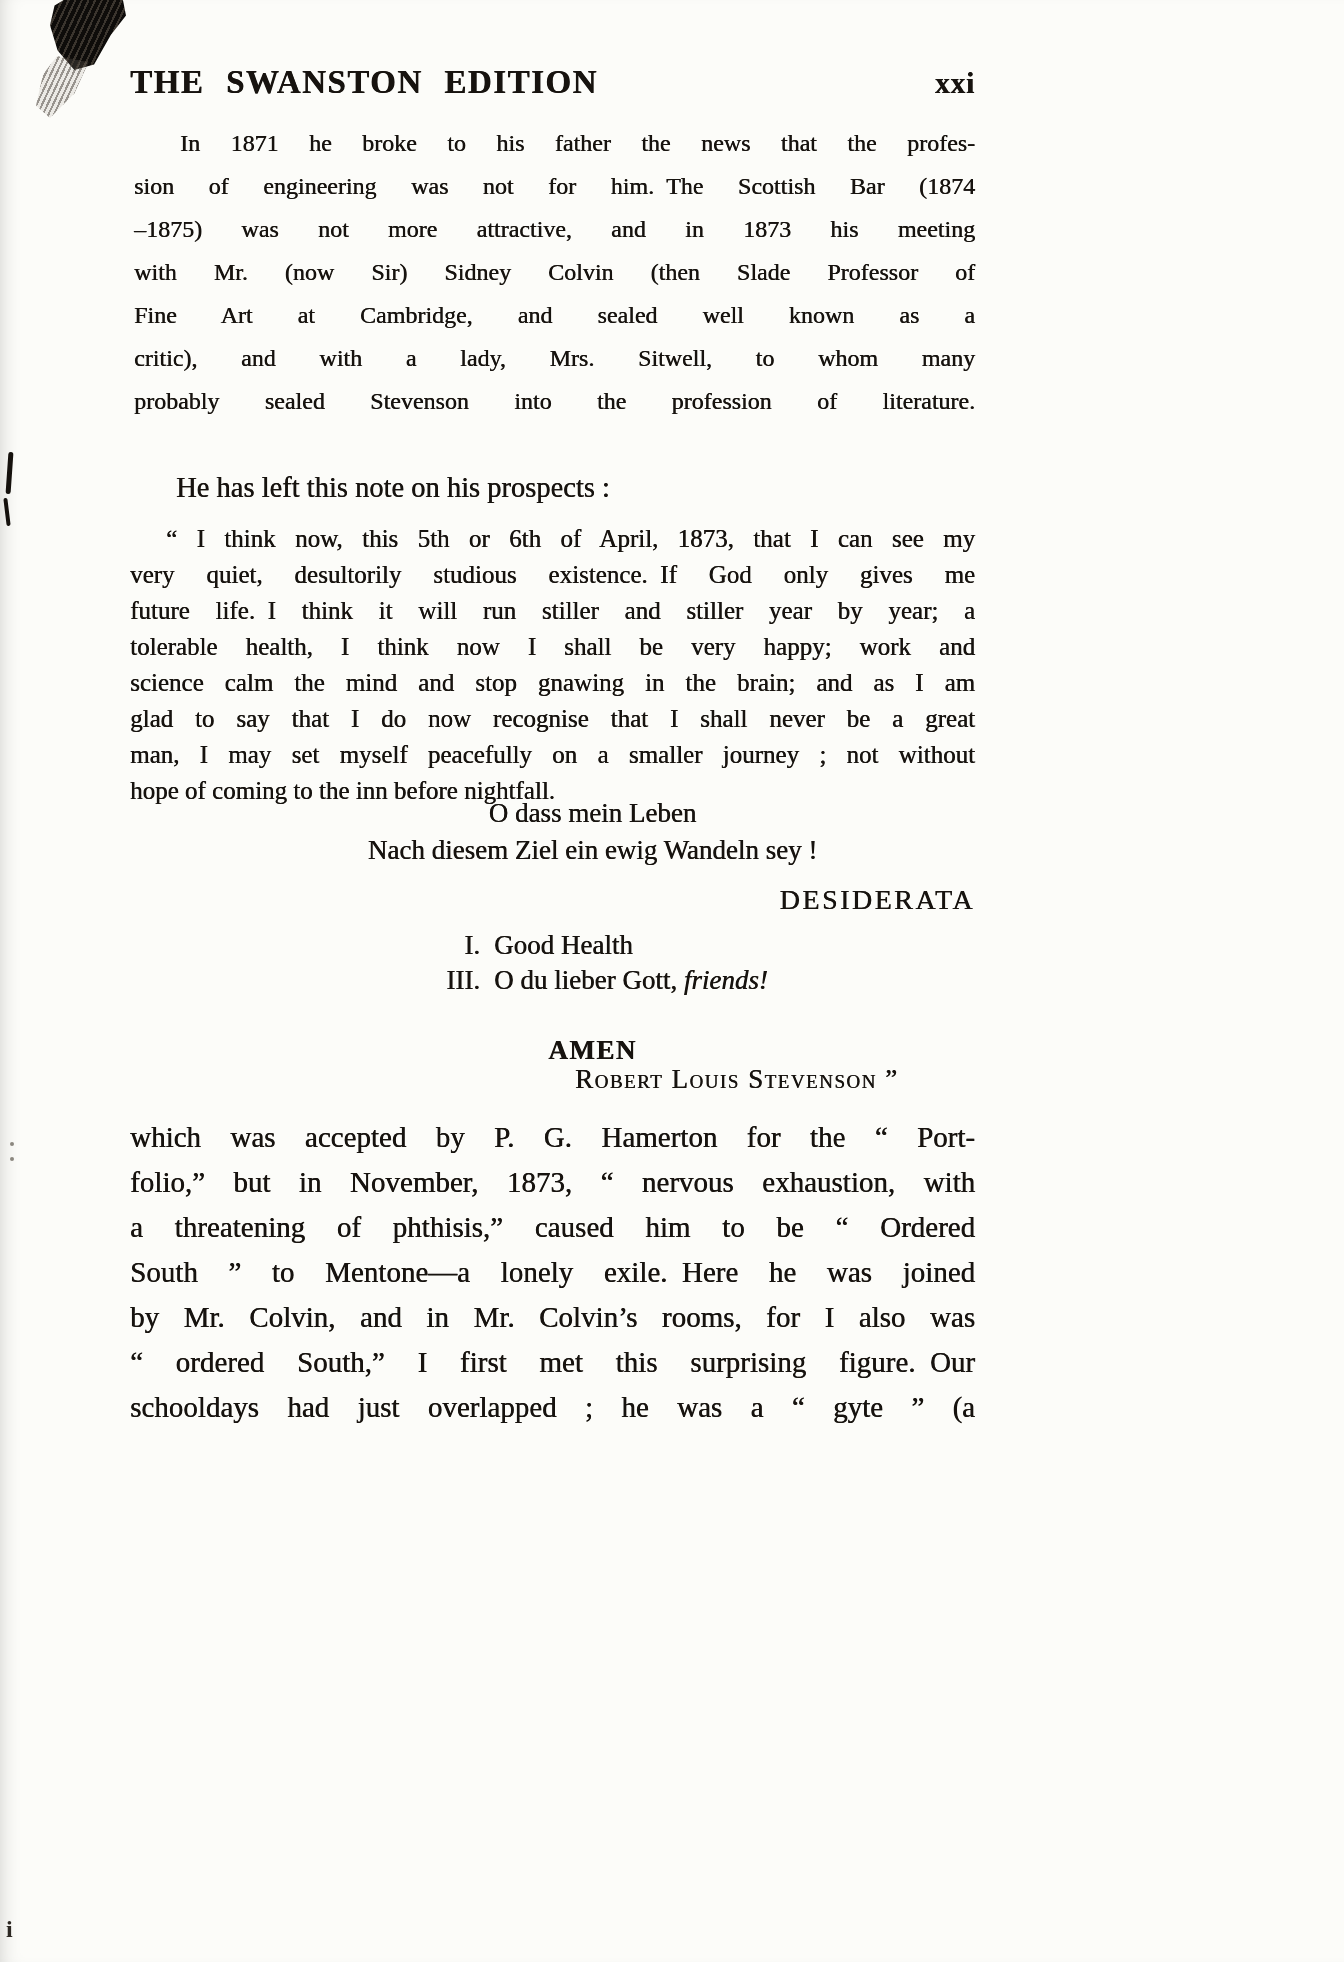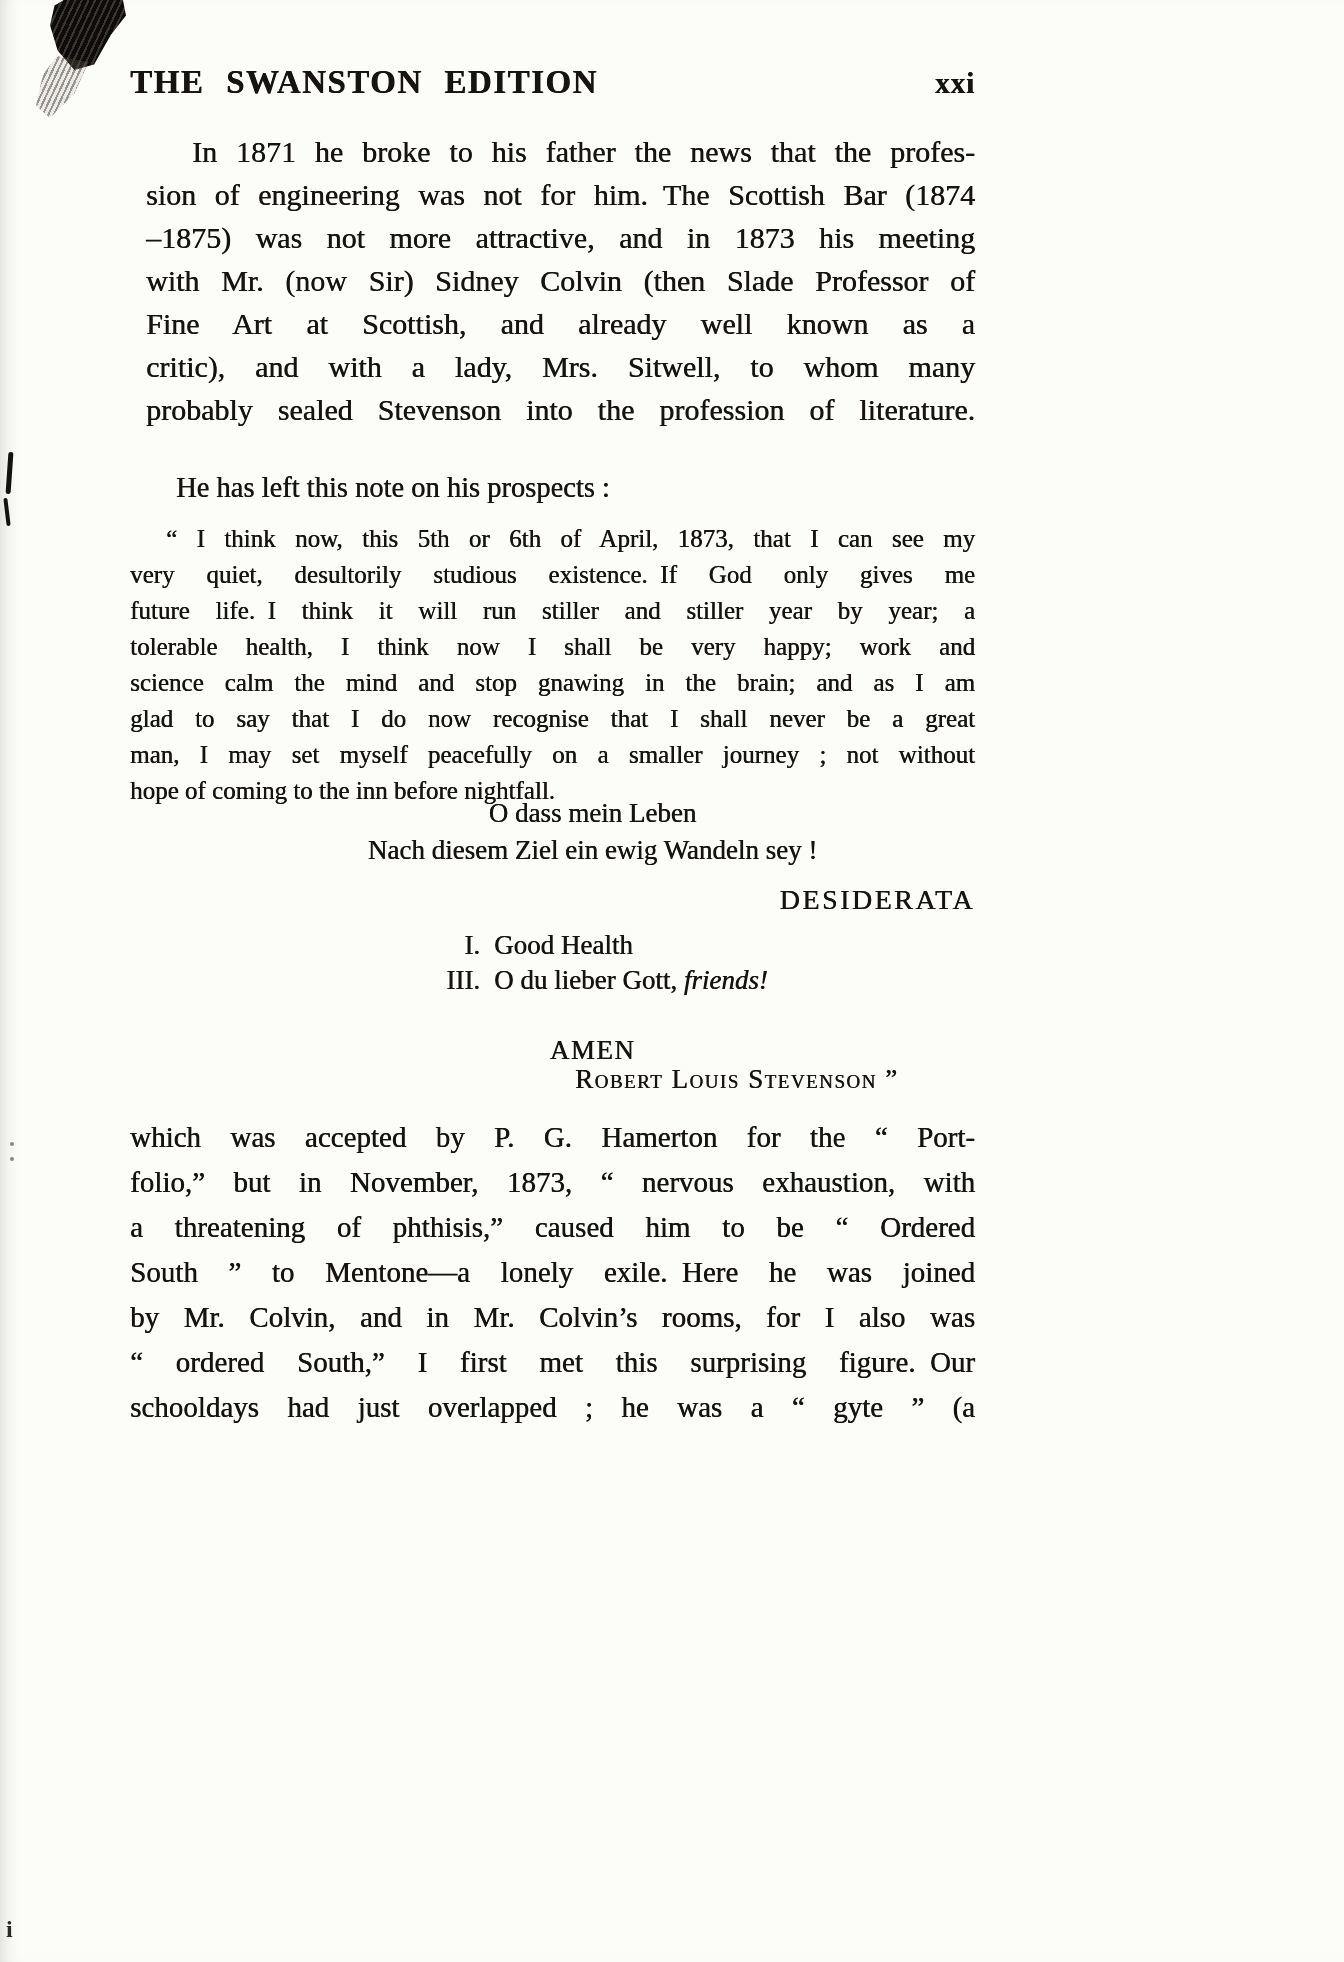--- a/index.html
+++ b/index.html
@@ -18,31 +18,31 @@
     text-shadow:0.45px 0 currentColor; 
   }
   .jline { text-align:justify; text-align-last:justify; }
   .indent { padding-left:46px; }
   .qindent { padding-left:36px; }
 
   .header { position:absolute; top:64px; left:0; right:0; text-align:left; }
   .title { font-weight:bold; font-size:33px; letter-spacing:1.5px; word-spacing:12px; }
   .folio { position:absolute; right:0; top:3px; font-size:29px; font-weight:bold; letter-spacing:1px; }
 
-  .p1   { position:absolute; top:122px; left:16px; right:0; font-size:30px; line-height:43px;margin-top:8px; }
+  .p1   { position:absolute; top:122px; left:4px; right:0; font-size:24px; line-height:43px; }
   .note { position:absolute; top:466px; left:0; right:0; font-size:28.5px; line-height:43px; padding-left:46px; }
 
   .quote { position:absolute; top:521px; left:0; right:0; font-size:25px; line-height:36px; }
 
   .verse { position:absolute; top:795px; left:0; right:0; font-size:27px; line-height:37px; text-align:center; padding-left:80px; }
   .heading { position:absolute; top:884px; left:0; right:0; font-size:28px; letter-spacing:2.5px; text-align:right; padding-left:80px; }
   .list { position:absolute; top:928px; left:292px; font-size:27px; line-height:35px; }
   .item { display:flex; }
   .numeral { width:58px; text-align:right; margin-right:14px; flex:none; }
-  .amen { position:absolute; top:1035px; left:0; right:0; text-align:center; padding-left:80px; font-size:27px; letter-spacing:1.5px; }
+  .amen { position:absolute; top:1035px; left:0; right:0; text-align:center; padding-left:80px; font-size:27px; letter-spacing:1.5px;font-weight:bold; }
   .signature { position:absolute; top:1064px; left:445px; font-size:27px; font-variant:small-caps; letter-spacing:1.5px; }
 
   .p3 { position:absolute; top:1115px; left:0; right:0; font-size:29px; line-height:45px; word-spacing:1px; }
 
   
   .smudge {
     position:absolute; left:50px; top:0; width:76px; height:70px;
     background:repeating-linear-gradient(115deg,#0e0c0a 0 4px,#3b352e 4px 6px);
     clip-path:polygon(18% 0,96% 0,100% 22%,80% 50%,58% 92%,32% 100%,10% 72%,0 36%,6% 8%);
   }
@@ -73,21 +73,21 @@
     <div class="header">
       <span class="title">THE SWANSTON EDITION</span>
       <span class="folio">xxi</span>
     </div>
 
     <div class="p1">
       <div class="jline indent">In 1871 he broke to his father the news that the profes-</div>
       <div class="jline">sion of engineering was not for him. The Scottish Bar (1874</div>
       <div class="jline">–1875) was not more attractive, and in 1873 his meeting</div>
       <div class="jline">with Mr. (now Sir) Sidney Colvin (then Slade Professor of</div>
-      <div class="jline">Fine Art at Scottish, and already well known as a</div>
+      <div class="jline">Fine Art at Cambridge, and sealed well known as a</div>
       <div class="jline">critic), and with a lady, Mrs. Sitwell, to whom many</div>
       <div class="jline">probably sealed Stevenson into the profession of literature.</div>
     </div>
 
     <div class="note">He has left this note on his prospects :</div>
 
     <div class="quote">
       <div class="jline qindent">“ I think now, this 5th or 6th of April, 1873, that I can see my</div>
       <div class="jline">very quiet, desultorily studious existence. If God only gives me</div>
       <div class="jline">future life. I think it will run stiller and stiller year by year; a</div>

